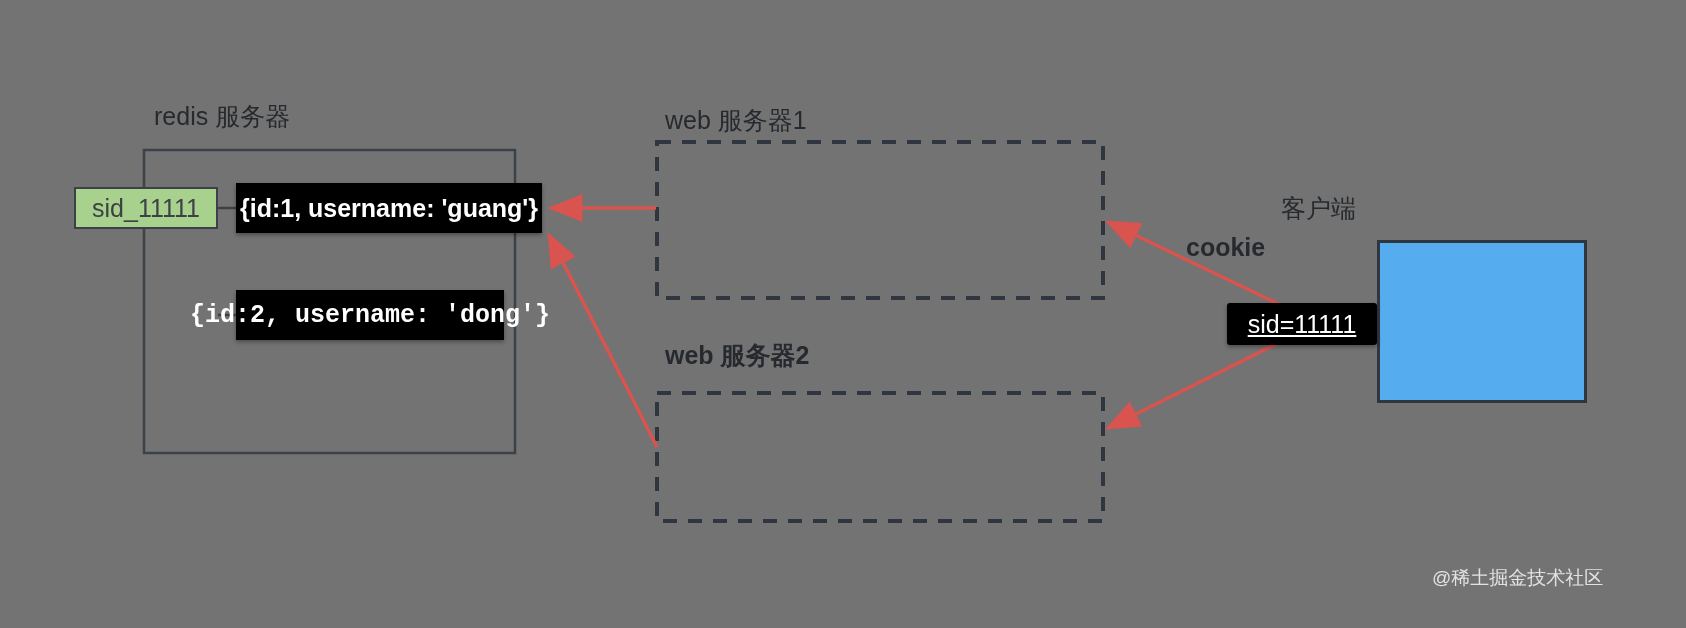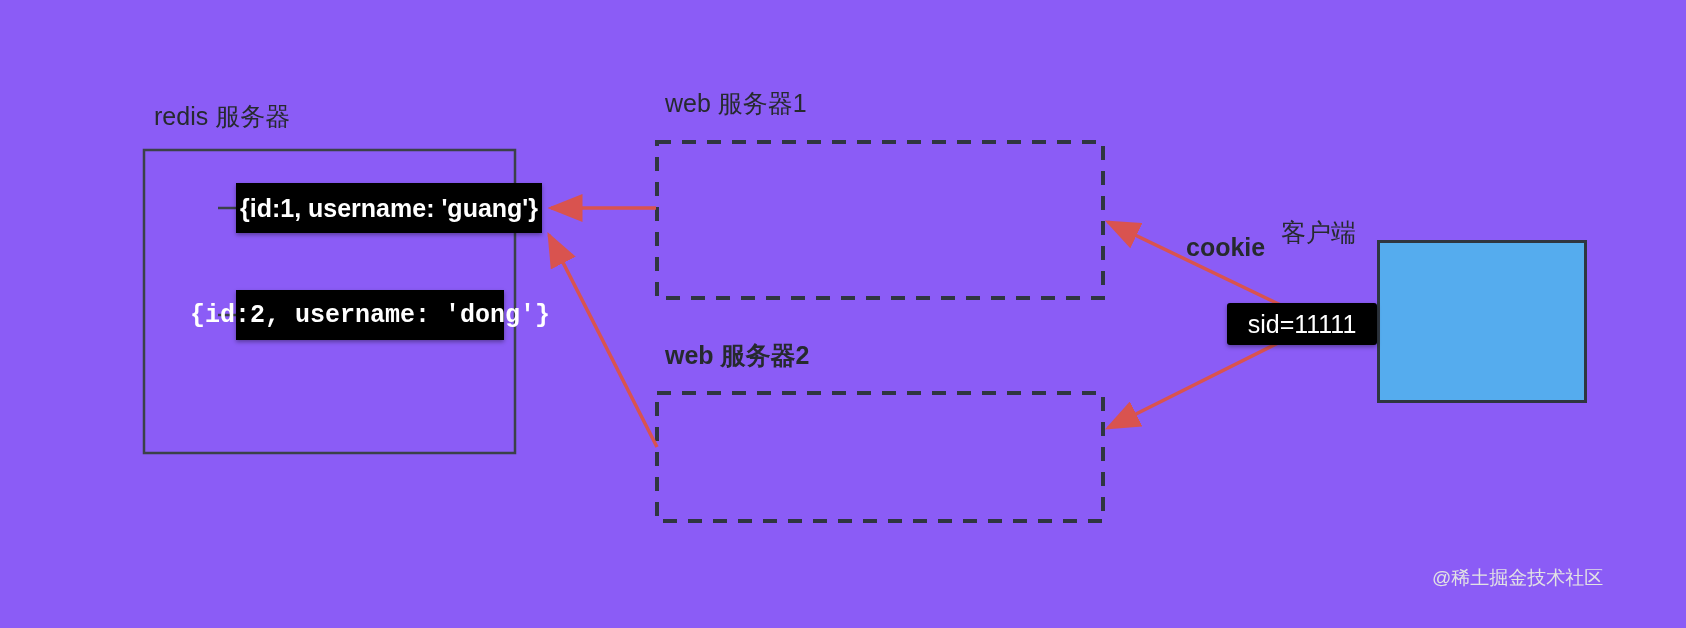--- a/index.html
+++ b/index.html
@@ -7,21 +7,21 @@
     padding: 0;
     background: #ffffff;
   }
   body {
     font-family: "Liberation Sans", "DejaVu Sans", sans-serif;
   }
   #canvas {
     position: relative;
     width: 1686px;
     height: 628px;
-    background: #8b5cf6;
+    background: #737373;
     overflow: hidden;
   }
   svg.layer {
     position: absolute;
     left: 0;
     top: 0;
     width: 1686px;
     height: 628px;
   }
   .label-text {
@@ -100,33 +100,34 @@
 
     <line x1="657" y1="447" x2="549" y2="235" stroke="#d9534f" stroke-width="3.5" marker-end="url(#redArrow)"></line>
 
     <line x1="1318" y1="323" x2="1108" y2="222" stroke="#d9534f" stroke-width="3.5" marker-end="url(#redArrow)"></line>
 
     <line x1="1318" y1="323" x2="1108" y2="428" stroke="#d9534f" stroke-width="3.5" marker-end="url(#redArrow)"></line>
   </svg>
 
   <div class="label-text" style="left:154px; top:104px;">redis 服务器</div>
 
-  <div class="label-text" style="left:665px; top:91px;">web 服务器1</div>
+  <div class="label-text" style="left:665px; top:108px;">web 服务器1</div>
 
   <div class="label-text" style="left:665px; top:343px;font-weight:bold;">web 服务器2</div>
 
-  <div class="label-text" style="left:1281px; top:196px;margin-top:24px;">客户端</div>
+  <div class="label-text" style="left:1281px; top:196px;">客户端</div>
 
   <div class="label-text" style="left:1186px; top:235px;font-weight:bold;">cookie</div>
 
+  <div class="node-box green-node" style="left:74px; top:187px; width:144px; height:42px;">sid_11111</div>
 
   <div class="node-box black-node" style="left:236px; top:183px; width:306px; height:50px;">{id:1, username: 'guang'}</div>
 
 
   <div class="node-box black-node" style="left:236px; top:290px; width:268px; height:50px;font-family:Liberation Mono, monospace;">{id:2, username: 'dong'}</div>
 
   <div class="node-box blue-node" style="left:1377px; top:240px; width:210px; height:163px;"></div>
 
-  <div class="node-box black-node-sharp" style="left:1227px; top:303px; width:150px; height:42px;">sid=11111</div>
+  <div class="node-box black-node-sharp" style="left:1227px; top:303px; width:150px; height:42px;text-decoration:underline;">sid=11111</div>
 
   <div class="watermark" style="left:1404px; top:565px;">@稀土掘金技术社区</div>
 
 </div>
 
 </body></html>

